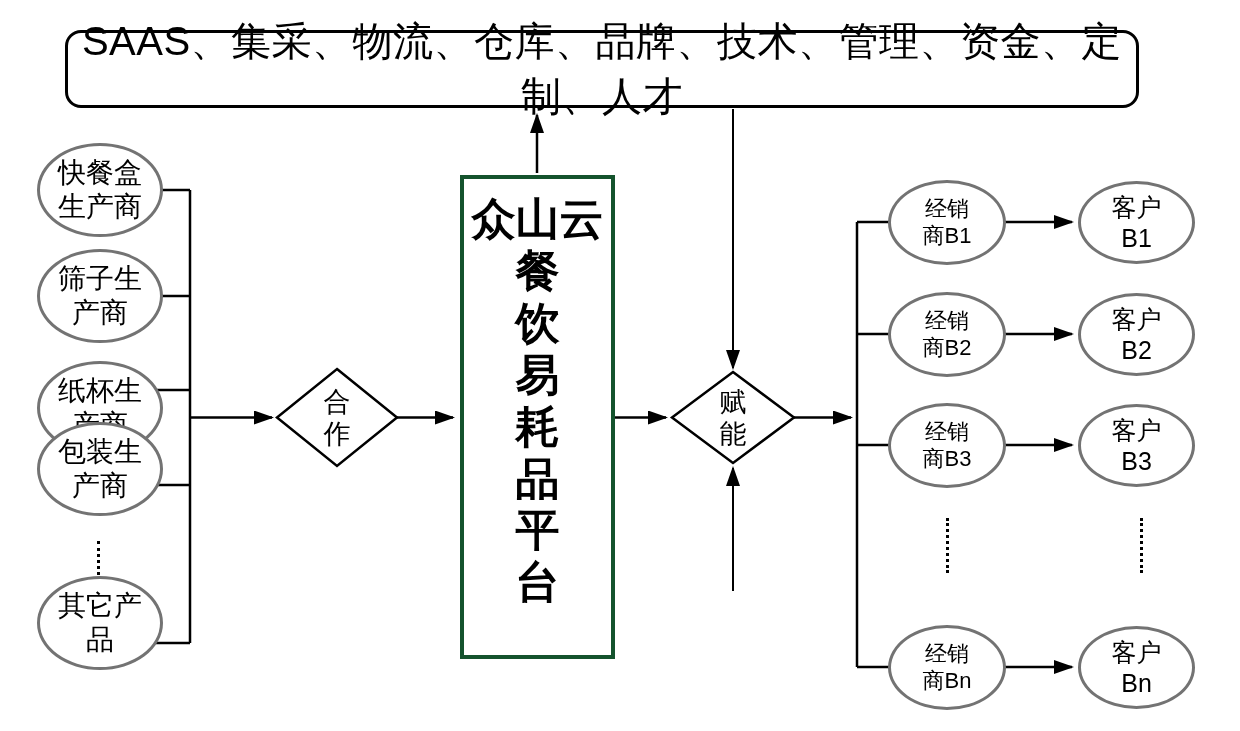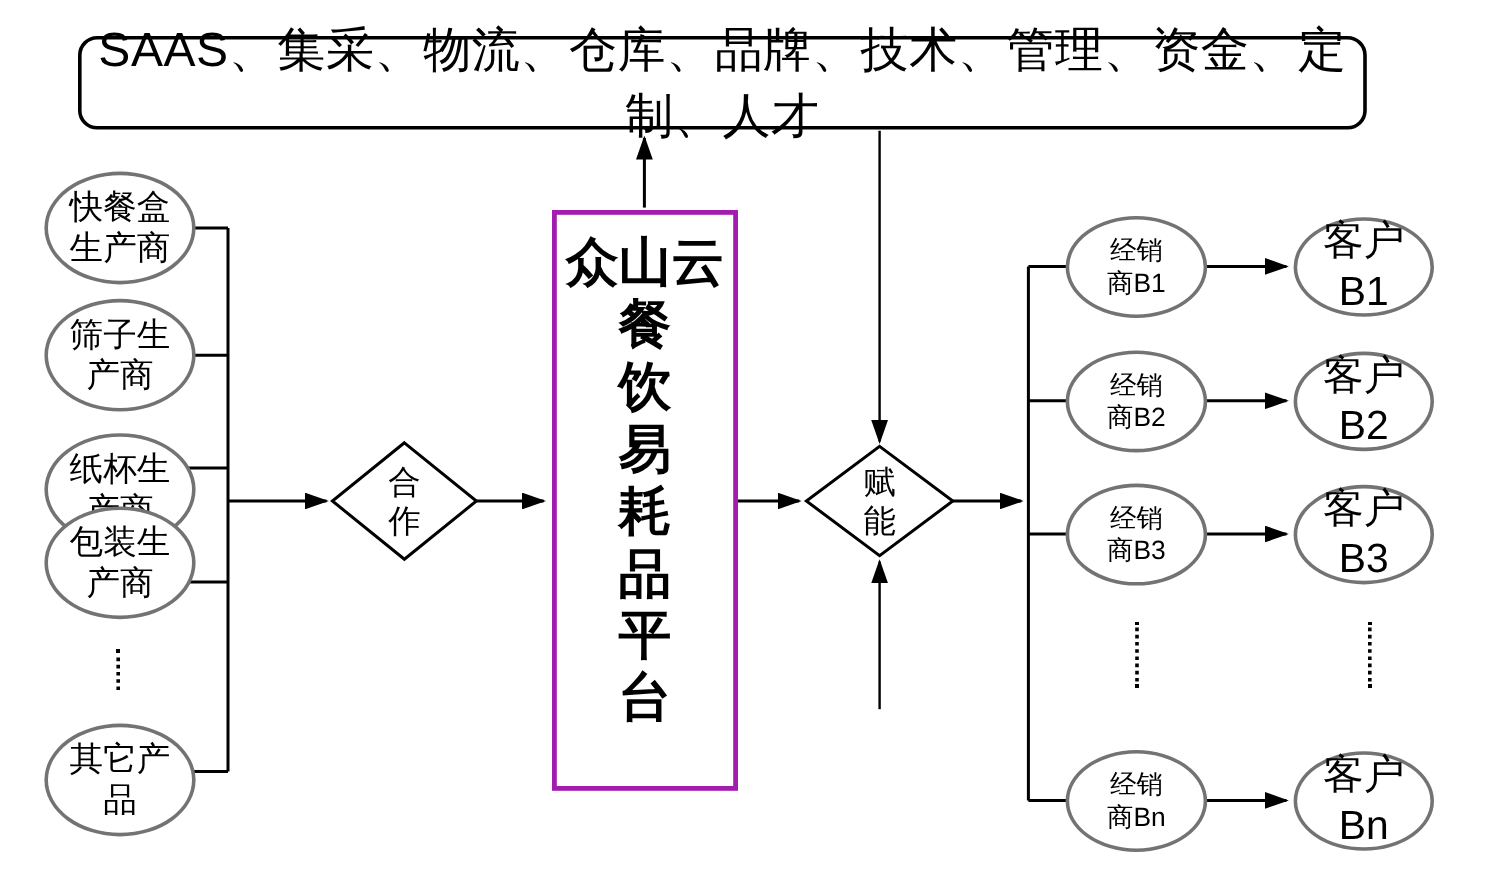--- a/index.html
+++ b/index.html
@@ -33,25 +33,25 @@
   .supplier{
     left:37px;width:126px;height:94px;
     font-size:28px;line-height:1.22;
   }
   .dealer{
     left:888px;width:118px;height:85px;
     font-size:22px;line-height:1.22;
   }
   .customer{
     left:1078px;width:117px;height:83px;
-    font-size:34px;line-height:1.22;
+    font-size:25px;line-height:1.22;
   }
   .platform{
     left:460px;top:175px;width:155px;height:484px;
-    border:4px solid #a21caf;
+    border:4px solid #14532d;
     font-size:44px;font-weight:bold;line-height:1.18;
     align-items:flex-start;
     padding-top:14px;
   }
   .industry{
     left:668px;top:592px;width:127px;height:103px;
     font-size:26px;line-height:1.25;
   }
   .diamond-label{
     position:absolute;z-index:3;
@@ -113,21 +113,21 @@
   <div class="node banner">SAAS、集采、物流、仓库、品牌、技术、管理、资金、定制、人才</div>
 
   <div class="node ellipse supplier" style="top:143px">快餐盒
 生产商</div>
   <div class="node ellipse supplier" style="top:249px">筛子生
 产商</div>
   <div class="node ellipse supplier" style="top:361px">纸杯生
 产商</div>
   <div class="node ellipse supplier" style="top:422px">包装生
 产商</div>
-  <div class="node ellipse supplier" style="top:603px">其它产
+  <div class="node ellipse supplier" style="top:576px">其它产
 品</div>
 
   <div class="vdots" style="left:97px;top:541px;height:34px"></div>
   <div class="vdots" style="left:946px;top:518px;height:55px"></div>
   <div class="vdots" style="left:1140px;top:518px;height:55px"></div>
 
   <div class="diamond-label" style="left:307px;top:383px;width:60px;height:70px">合
 作</div>
   <div class="diamond-label" style="left:703px;top:383px;width:60px;height:70px">赋
 能</div>

